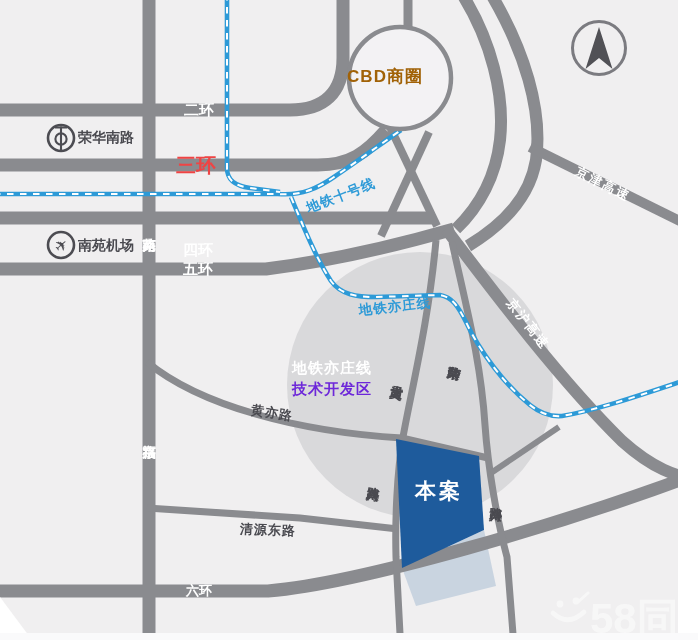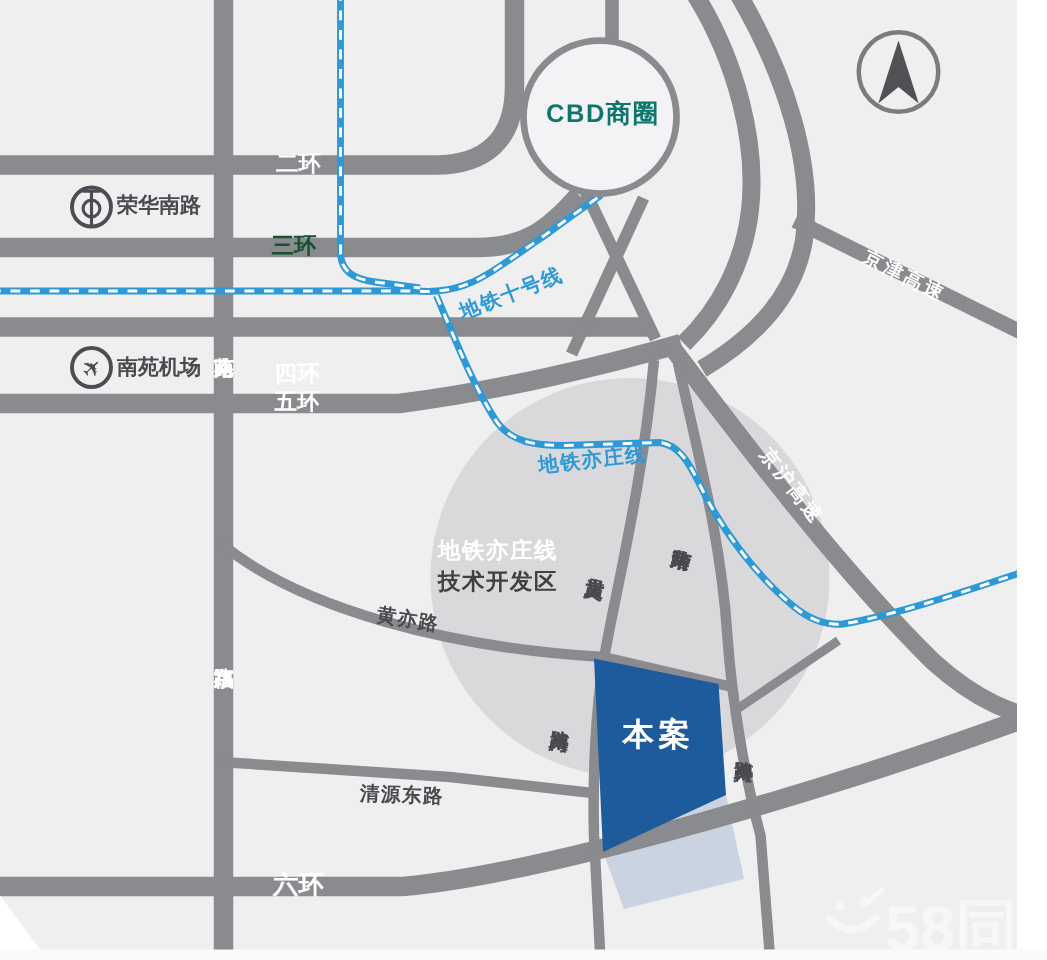--- a/index.html
+++ b/index.html
@@ -88,37 +88,37 @@
     </g>
     <text x="590" y="633" font-size="42" font-weight="bold" fill="#ffffff" font-family="'Liberation Sans','DejaVu Sans',sans-serif">58同</text>
   </g>
 
   <polygon points="0,597 32,640 0,640" fill="#ffffff"></polygon>
   <rect x="678" y="0" width="20" height="640" fill="#ffffff"></rect>
   <rect x="0" y="633" width="698" height="7" fill="var(--strip)"></rect>
 </svg>
 
 <div id="labels">
-      <div class="lbl" style="left: 402px; top: 77px; font-size: 17px; color: #0f766e; font-weight: 600; transform: translate(-50%, -50%) rotate(0deg); letter-spacing: 1px;">CBD商圈</div>
+      <div class="lbl" style="left: 385px; top: 77px; font-size: 17px; color: #a16207; font-weight: 600; transform: translate(-50%, -50%) rotate(0deg); letter-spacing: 1px;">CBD商圈</div>
       <div class="lbl" style="left: 199px; top: 110px; font-size: 15px; color: rgb(255, 255, 255); font-weight: 700; transform: translate(-50%, -50%) rotate(0deg); letter-spacing: 0px;">二环</div>
-      <div class="lbl" style="left: 196px; top: 165px; font-size: 15px; color: #14532d; font-weight: 700; transform: translate(-50%, -50%) rotate(0deg); letter-spacing: 0px;">三环</div>
+      <div class="lbl" style="left: 196px; top: 165px; font-size: 20px; color: #ef4444; font-weight: 700; transform: translate(-50%, -50%) rotate(0deg); letter-spacing: 0px;">三环</div>
       <div class="lbl" style="left: 198px; top: 218px; font-size: 15px; color: rgb(255, 255, 255); font-weight: 700; transform: translate(-50%, -50%) rotate(0deg); letter-spacing: 0px; margin-top: 32px;">四环</div>
       <div class="lbl" style="left: 198px; top: 269px; font-size: 15px; color: rgb(255, 255, 255); font-weight: 700; transform: translate(-50%, -50%) rotate(0deg); letter-spacing: 0px; text-align: right;">五环</div>
-      <div class="lbl" style="left: 199px; top: 591px; font-size: 17px; color: rgb(255, 255, 255); font-weight: 700; transform: translate(-50%, -50%) rotate(0deg); letter-spacing: 0px;">六环</div>
+      <div class="lbl" style="left: 199px; top: 591px; font-size: 13px; color: rgb(255, 255, 255); font-weight: 700; transform: translate(-50%, -50%) rotate(0deg); letter-spacing: 0px;">六环</div>
       <div class="lbl vert" style="left: 149px; top: 227px; font-size: 13.5px; color: rgb(255, 255, 255); font-weight: 700; transform: translate(-50%, -50%) rotate(0deg); letter-spacing: 0px;">南苑路</div>
       <div class="lbl vert" style="left: 149px; top: 434px; font-size: 13.5px; color: rgb(255, 255, 255); font-weight: 700; transform: translate(-50%, -50%) rotate(0deg); letter-spacing: 0px;">京福路</div>
       <div class="lbl" style="left: 78px; top: 137px; font-size: 14px; color: rgb(74, 74, 80); font-weight: 600; transform: translate(0px, -50%) rotate(0deg); letter-spacing: 0px;">荣华南路</div>
       <div class="lbl" style="left: 78px; top: 245px; font-size: 14px; color: rgb(74, 74, 80); font-weight: 600; transform: translate(0px, -50%) rotate(0deg); letter-spacing: 0px;">南苑机场</div>
       <div class="lbl" style="left: 341px; top: 196px; font-size: 13.5px; color: rgb(45, 154, 215); font-weight: 700; transform: translate(-50%, -50%) rotate(-21deg); letter-spacing: 1px;">地铁十号线</div>
       <div class="lbl" style="left: 395px; top: 307px; font-size: 13.5px; color: rgb(45, 154, 215); font-weight: 700; transform: translate(-50%, -50%) rotate(-6deg); letter-spacing: 1px;">地铁亦庄线</div>
       <div class="lbl" style="left: 603px; top: 184px; font-size: 13px; color: rgb(255, 255, 255); font-weight: 700; transform: translate(-50%, -50%) rotate(27deg); letter-spacing: 2px;">京津高速</div>
       <div class="lbl" style="left: 528px; top: 324px; font-size: 13px; color: rgb(255, 255, 255); font-weight: 700; transform: translate(-50%, -50%) rotate(52deg); letter-spacing: 2px;">京沪高速</div>
       <div class="lbl" style="left: 272px; top: 413px; font-size: 13px; color: rgb(74, 74, 80); font-weight: 600; transform: translate(-50%, -50%) rotate(9deg); letter-spacing: 1px;">黄亦路</div>
       <div class="lbl" style="left: 268px; top: 530px; font-size: 13px; color: rgb(74, 74, 80); font-weight: 600; transform: translate(-50%, -50%) rotate(2deg); letter-spacing: 1px;">清源东路</div>
       <div class="lbl vert" style="left: 400px; top: 376px; font-size: 13px; color: rgb(74, 74, 80); font-weight: 600; transform: translate(-50%, -50%) rotate(12deg); letter-spacing: 0px;">文昌大道</div>
       <div class="lbl vert" style="left: 458px; top: 357px; font-size: 13px; color: rgb(74, 74, 80); font-weight: 600; transform: translate(-50%, -50%) rotate(14deg); letter-spacing: 0px;">荣华南路</div>
       <div class="lbl vert" style="left: 376px; top: 477px; font-size: 13px; color: rgb(74, 74, 80); font-weight: 600; transform: translate(-50%, -50%) rotate(10deg); letter-spacing: 0px;">博兴八路</div>
       <div class="lbl vert" style="left: 497px; top: 497px; font-size: 13px; color: rgb(74, 74, 80); font-weight: 600; transform: translate(-50%, -50%) rotate(4deg); letter-spacing: 0px;">博兴路</div>
       <div class="lbl" style="left: 292px; top: 368px; font-size: 15px; color: rgb(255, 255, 255); font-weight: 700; transform: translate(0px, -50%) rotate(0deg); letter-spacing: 1px;">地铁亦庄线</div>
-      <div class="lbl" style="left: 292px; top: 389px; font-size: 15px; color: #404040; font-weight: 700; transform: translate(0px, -50%) rotate(0deg); letter-spacing: 1px;">技术开发区</div>
+      <div class="lbl" style="left: 292px; top: 389px; font-size: 15px; color: #6d28d9; font-weight: 700; transform: translate(0px, -50%) rotate(0deg); letter-spacing: 1px;">技术开发区</div>
       <div class="lbl" style="left: 439px; top: 491px; font-size: 21px; color: rgb(255, 255, 255); font-weight: 700; transform: translate(-50%, -50%) rotate(0deg); letter-spacing: 3px;">本案</div>
     </div>
 </div>
 
 </body></html>

